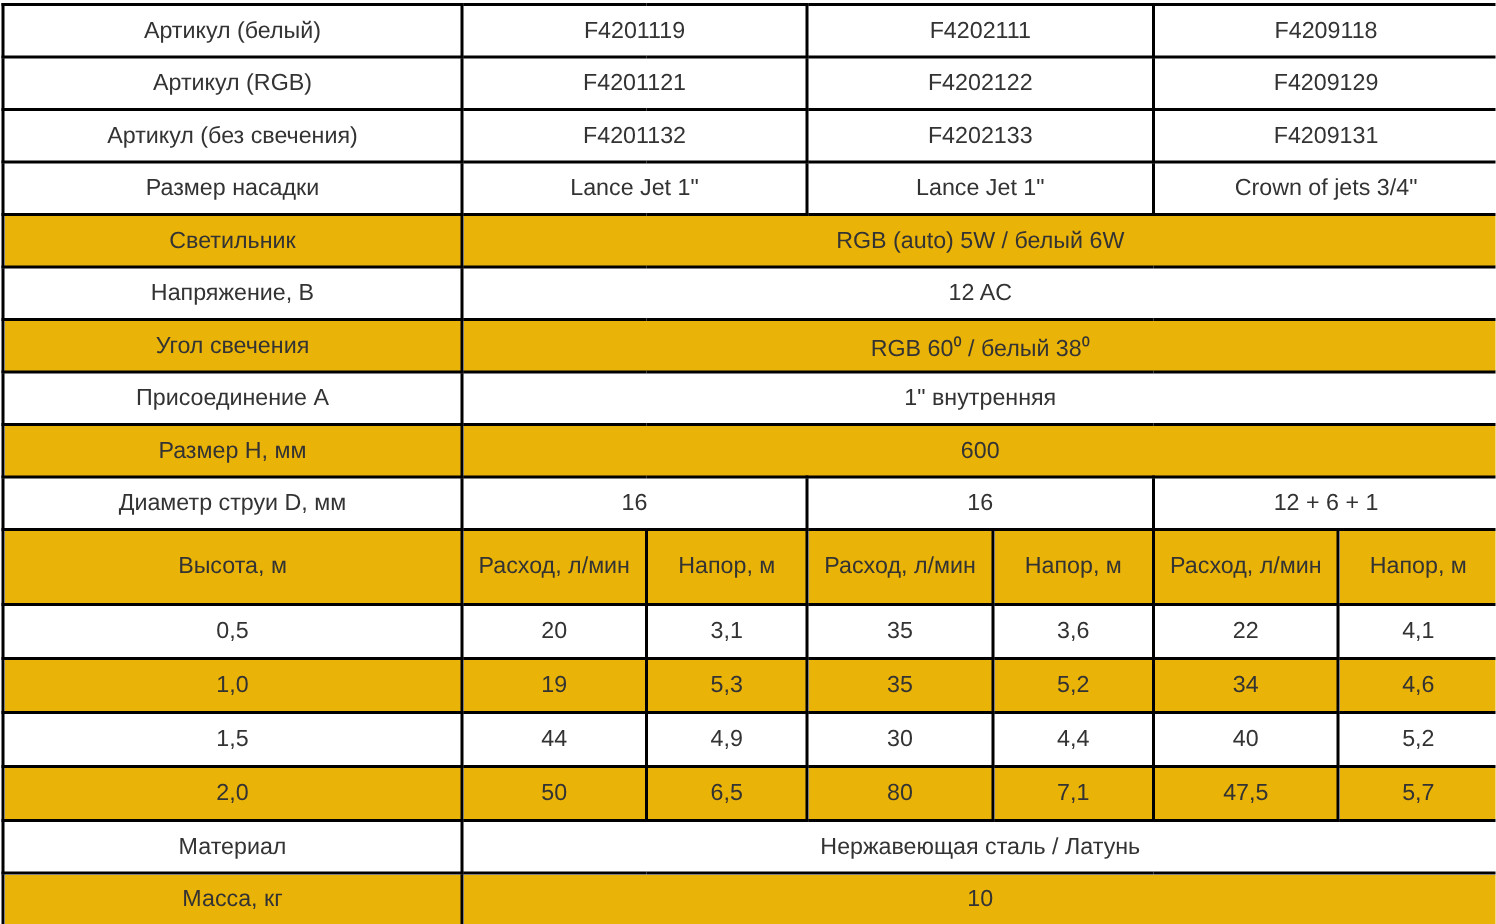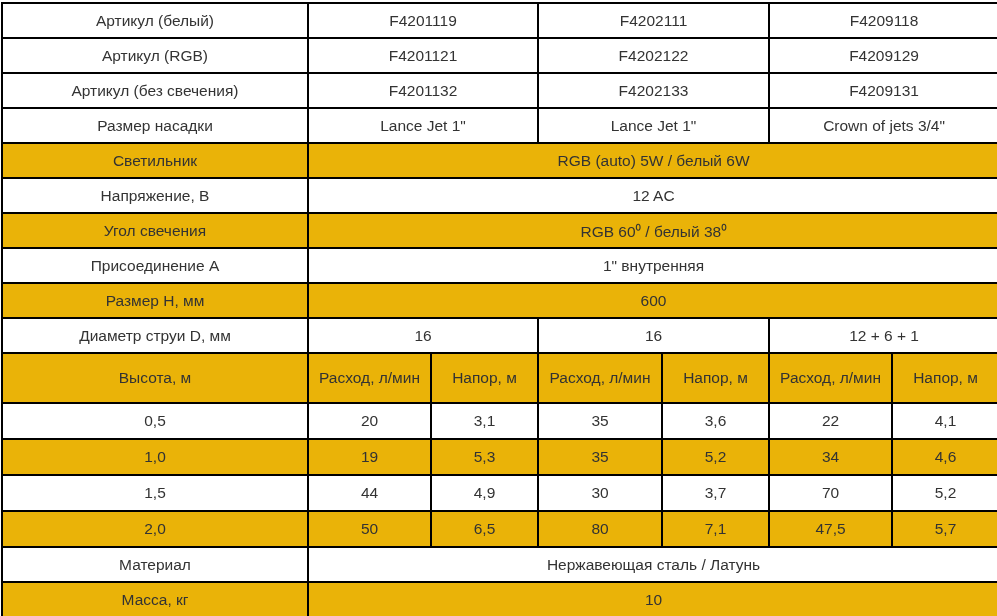--- a/index.html
+++ b/index.html
@@ -128,22 +128,22 @@
         <td>35</td>
         <td>5,2</td>
         <td>34</td>
         <td>4,6</td>
       </tr>
       <tr class="h-dat">
         <td class="label">1,5</td>
         <td>44</td>
         <td>4,9</td>
         <td>30</td>
-        <td>3,7</td>
-        <td>70</td>
+        <td>4,4</td>
+        <td>40</td>
         <td>5,2</td>
       </tr>
       <tr class="h-dat tint">
         <td class="label">2,0</td>
         <td>50</td>
         <td>6,5</td>
         <td>80</td>
         <td>7,1</td>
         <td>47,5</td>
         <td>5,7</td>

